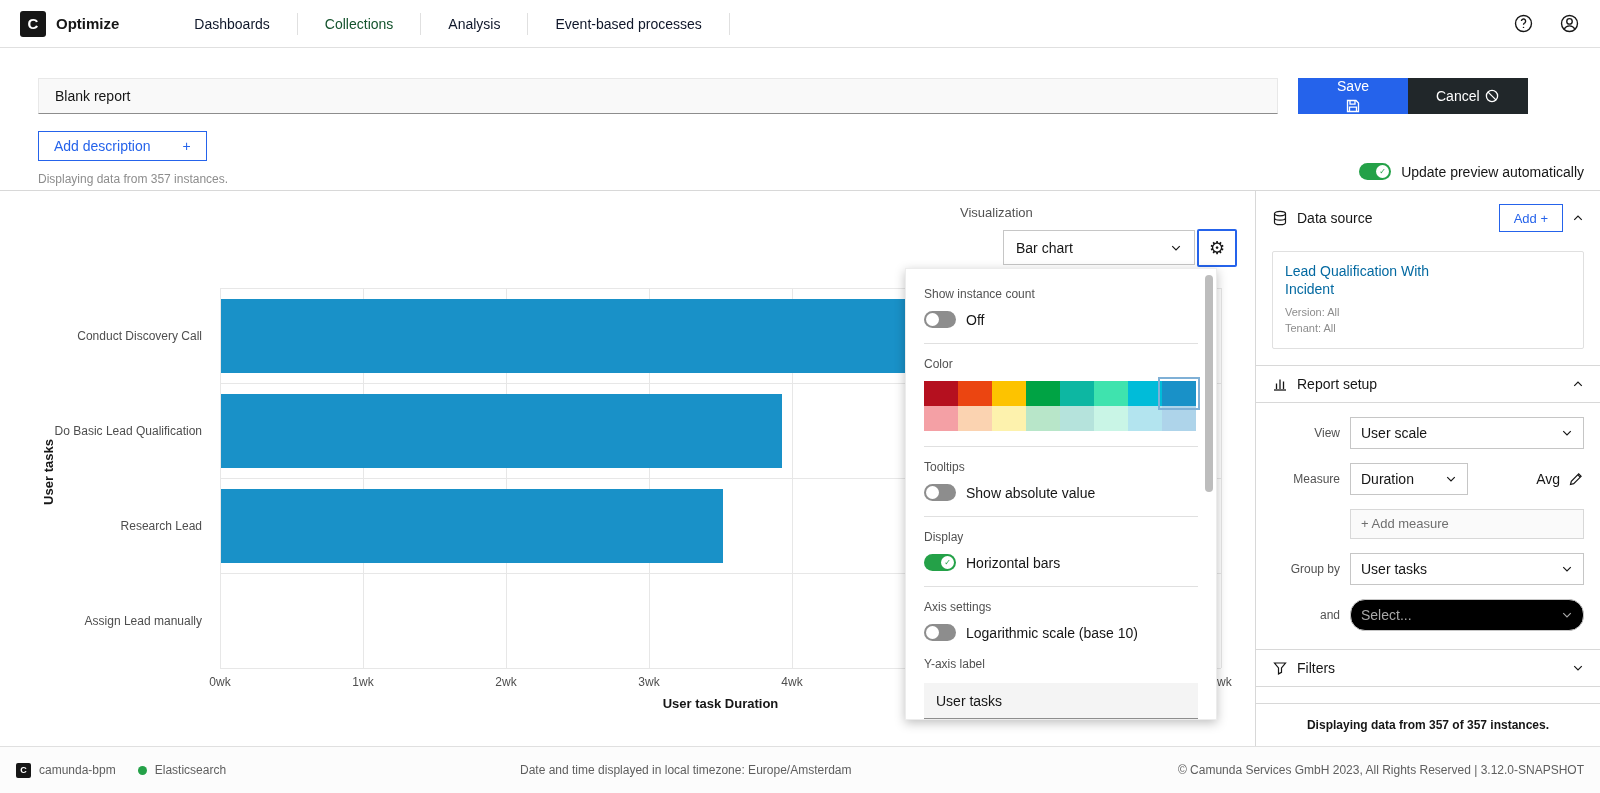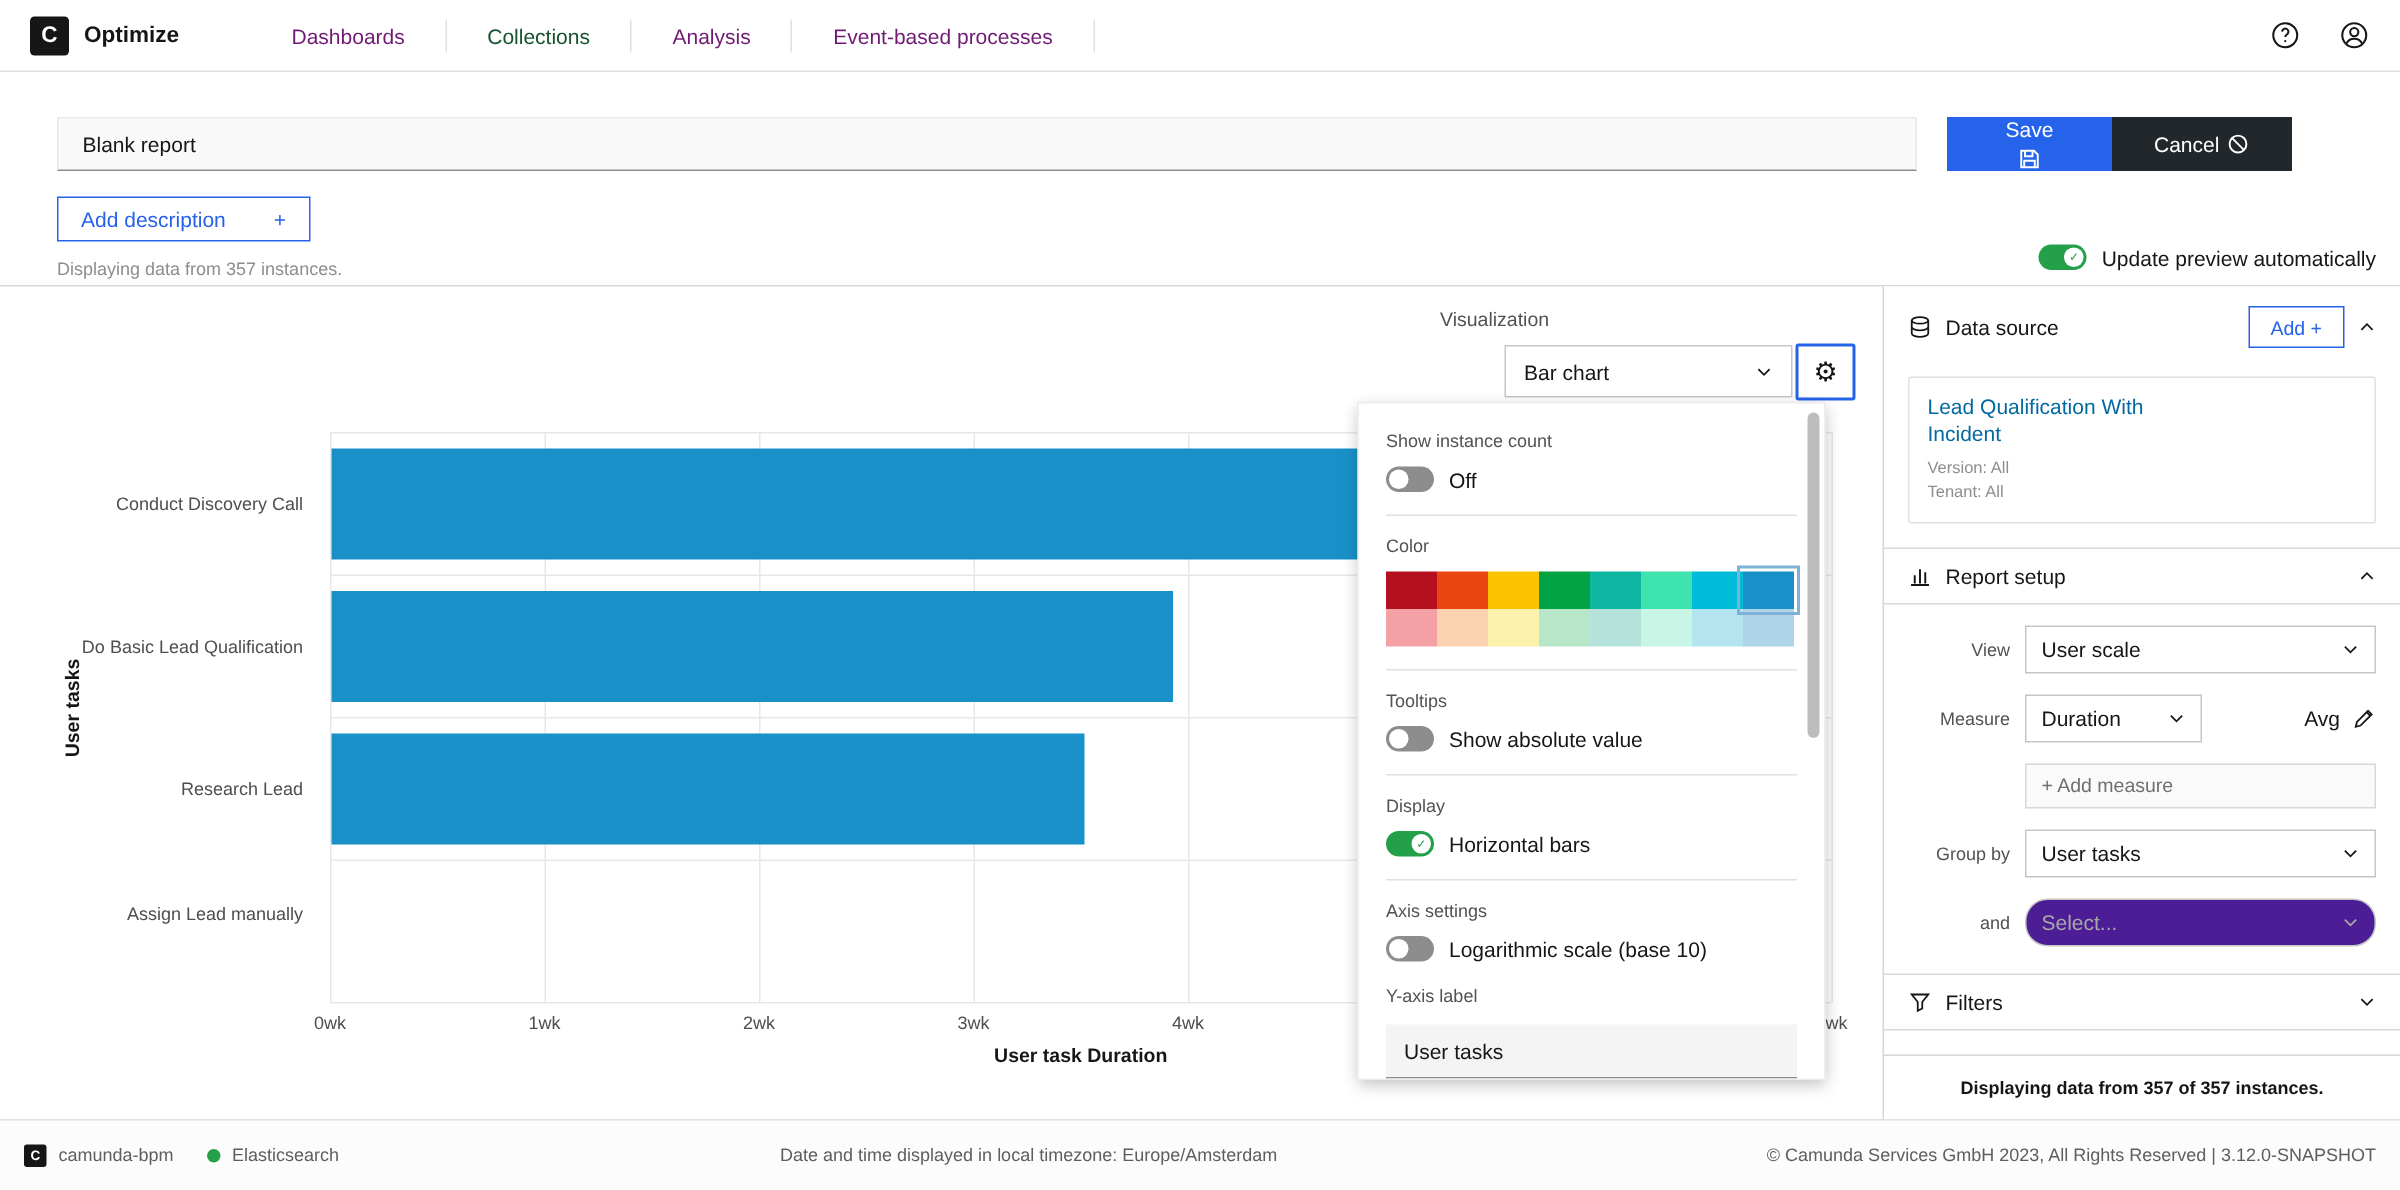--- a/index.html
+++ b/index.html
@@ -8,21 +8,21 @@
   .page { position:relative; width:1600px; height:793px; background:#fff; }
 
   
   .navbar { position:absolute; top:0; left:0; width:100%; height:48px; background:#fff;
             border-bottom:1px solid #e0e0e0; display:flex; align-items:center; padding:0 20px; }
   .brand { display:flex; align-items:center; gap:10px; }
   .logo { width:26px; height:26px; background:#161616; color:#fff; border-radius:3px;
           display:flex; align-items:center; justify-content:center; font-weight:bold; font-size:15px; }
   .brand-name { font-weight:bold; font-size:15px; }
   .nav-items { display:flex; align-items:center; margin-left:48px; height:48px; }
-  .nav-item { font-size:14px; color:#701a75; padding:0 27px; line-height:48px; cursor:pointer; text-decoration:none; }
+  .nav-item { font-size:14px; color:#0f172a; padding:0 27px; line-height:48px; cursor:pointer; text-decoration:none; }
   .nav-item.active { color:#14532d; }
   .sep { width:1px; height:22px; background:#e0e0e0; }
   .nav-right { margin-left:auto; display:flex; align-items:center; gap:24px; }
   .nav-icon { width:22px; height:22px; display:flex; align-items:center; justify-content:center; cursor:pointer; }
 
   
   .name-input { position:absolute; left:38px; top:78px; width:1240px; height:36px; background:#f9f9f9;
                 border:1px solid #e8e8e8; border-bottom:1px solid #8d8d8d; font-size:14px; padding:0 16px;
                 font-family:inherit; color:#161616; }
   .btn { display:flex; align-items:center; justify-content:space-between; font-size:14px; cursor:pointer; border:none; font-family:inherit; }
@@ -94,21 +94,21 @@
              padding:0 14px; display:flex; align-items:center; cursor:pointer; font-family:inherit; }
   .ds-card { margin:14px 16px 16px; border:1px solid #e0e0e0; border-radius:2px; padding:11px 12px; }
   .ds-card .name { font-size:14px; color:#0369a1; max-width:175px; line-height:1.25; }
   .ds-card .meta { font-size:11px; color:#8d8d8d; margin-top:7px; line-height:1.4; }
   .rs-rows { padding:14px 16px 0; flex:0 0 auto; }
   .form-row { display:flex; align-items:center; margin-bottom:14px; }
   .form-label { width:78px; text-align:right; padding-right:10px; font-size:12px; color:#525252; flex:0 0 auto; }
   .select { flex:1; height:32px; background:#fff; border:1px solid #c6c6c6; display:flex; align-items:center;
             justify-content:space-between; padding:0 10px; font-size:14px; cursor:pointer; }
   .select.small { flex:0 0 118px;gap:20px; }
-  .select.disabled { background:#4c1d95; color:#a8a8a8; cursor:default;border-radius:15px; }
+  .select.disabled { background:#000000; color:#a8a8a8; cursor:default;border-radius:15px; }
   .agg { display:flex; align-items:center; gap:8px; margin-left:auto; font-size:14px; }
   .add-measure { flex:1; height:30px; background:#fafafa; border:1px solid #d8d8d8; color:#6f6f6f;
                  font-size:13px; display:flex; align-items:center; padding:0 10px; cursor:pointer; font-family:inherit; }
   .filters-header { margin-top:4px; }
   .side-summary { margin-top:auto; border-top:1px solid #d8d8d8; padding:14px 10px; text-align:center;
                   font-size:12px; font-weight:bold; color:#161616; }
 
   
   .footer { position:absolute; left:0; top:746px; width:1600px; height:47px; background:#fcfcfc;
             border-top:1px solid #e0e0e0; display:flex; align-items:center; padding:0 16px;
@@ -190,21 +190,21 @@
     <span>Update preview automatically</span>
   </div>
 
   <div class="content-border"></div>
 
   <div class="y-title">User tasks</div>
   <div class="cat-labels" id="catLabels">
       <div class="cat" style="top: 95px; height: 95px;">Do Basic Lead Qualification</div>
       <div class="cat" style="top: 0px; height: 95px;">Conduct Discovery Call</div>
       <div class="cat" style="top: 190px; height: 95px;">Research Lead</div>
-      <div class="cat" style="top: 273px; height: 95px;">Assign Lead manually</div>
+      <div class="cat" style="top: 285px; height: 95px;">Assign Lead manually</div>
     </div>
   <div class="plot" id="plot">
       <div class="vgrid" style="left: 0px;"></div>
       <div class="vgrid" style="left: 143px;"></div>
       <div class="vgrid" style="left: 286px;"></div>
       <div class="vgrid" style="left: 429px;"></div>
       <div class="vgrid" style="left: 572px;"></div>
       <div class="vgrid" style="left: 715px;"></div>
       <div class="vgrid" style="left: 858px;"></div>
       <div class="vgrid" style="left: 1001px;"></div>

